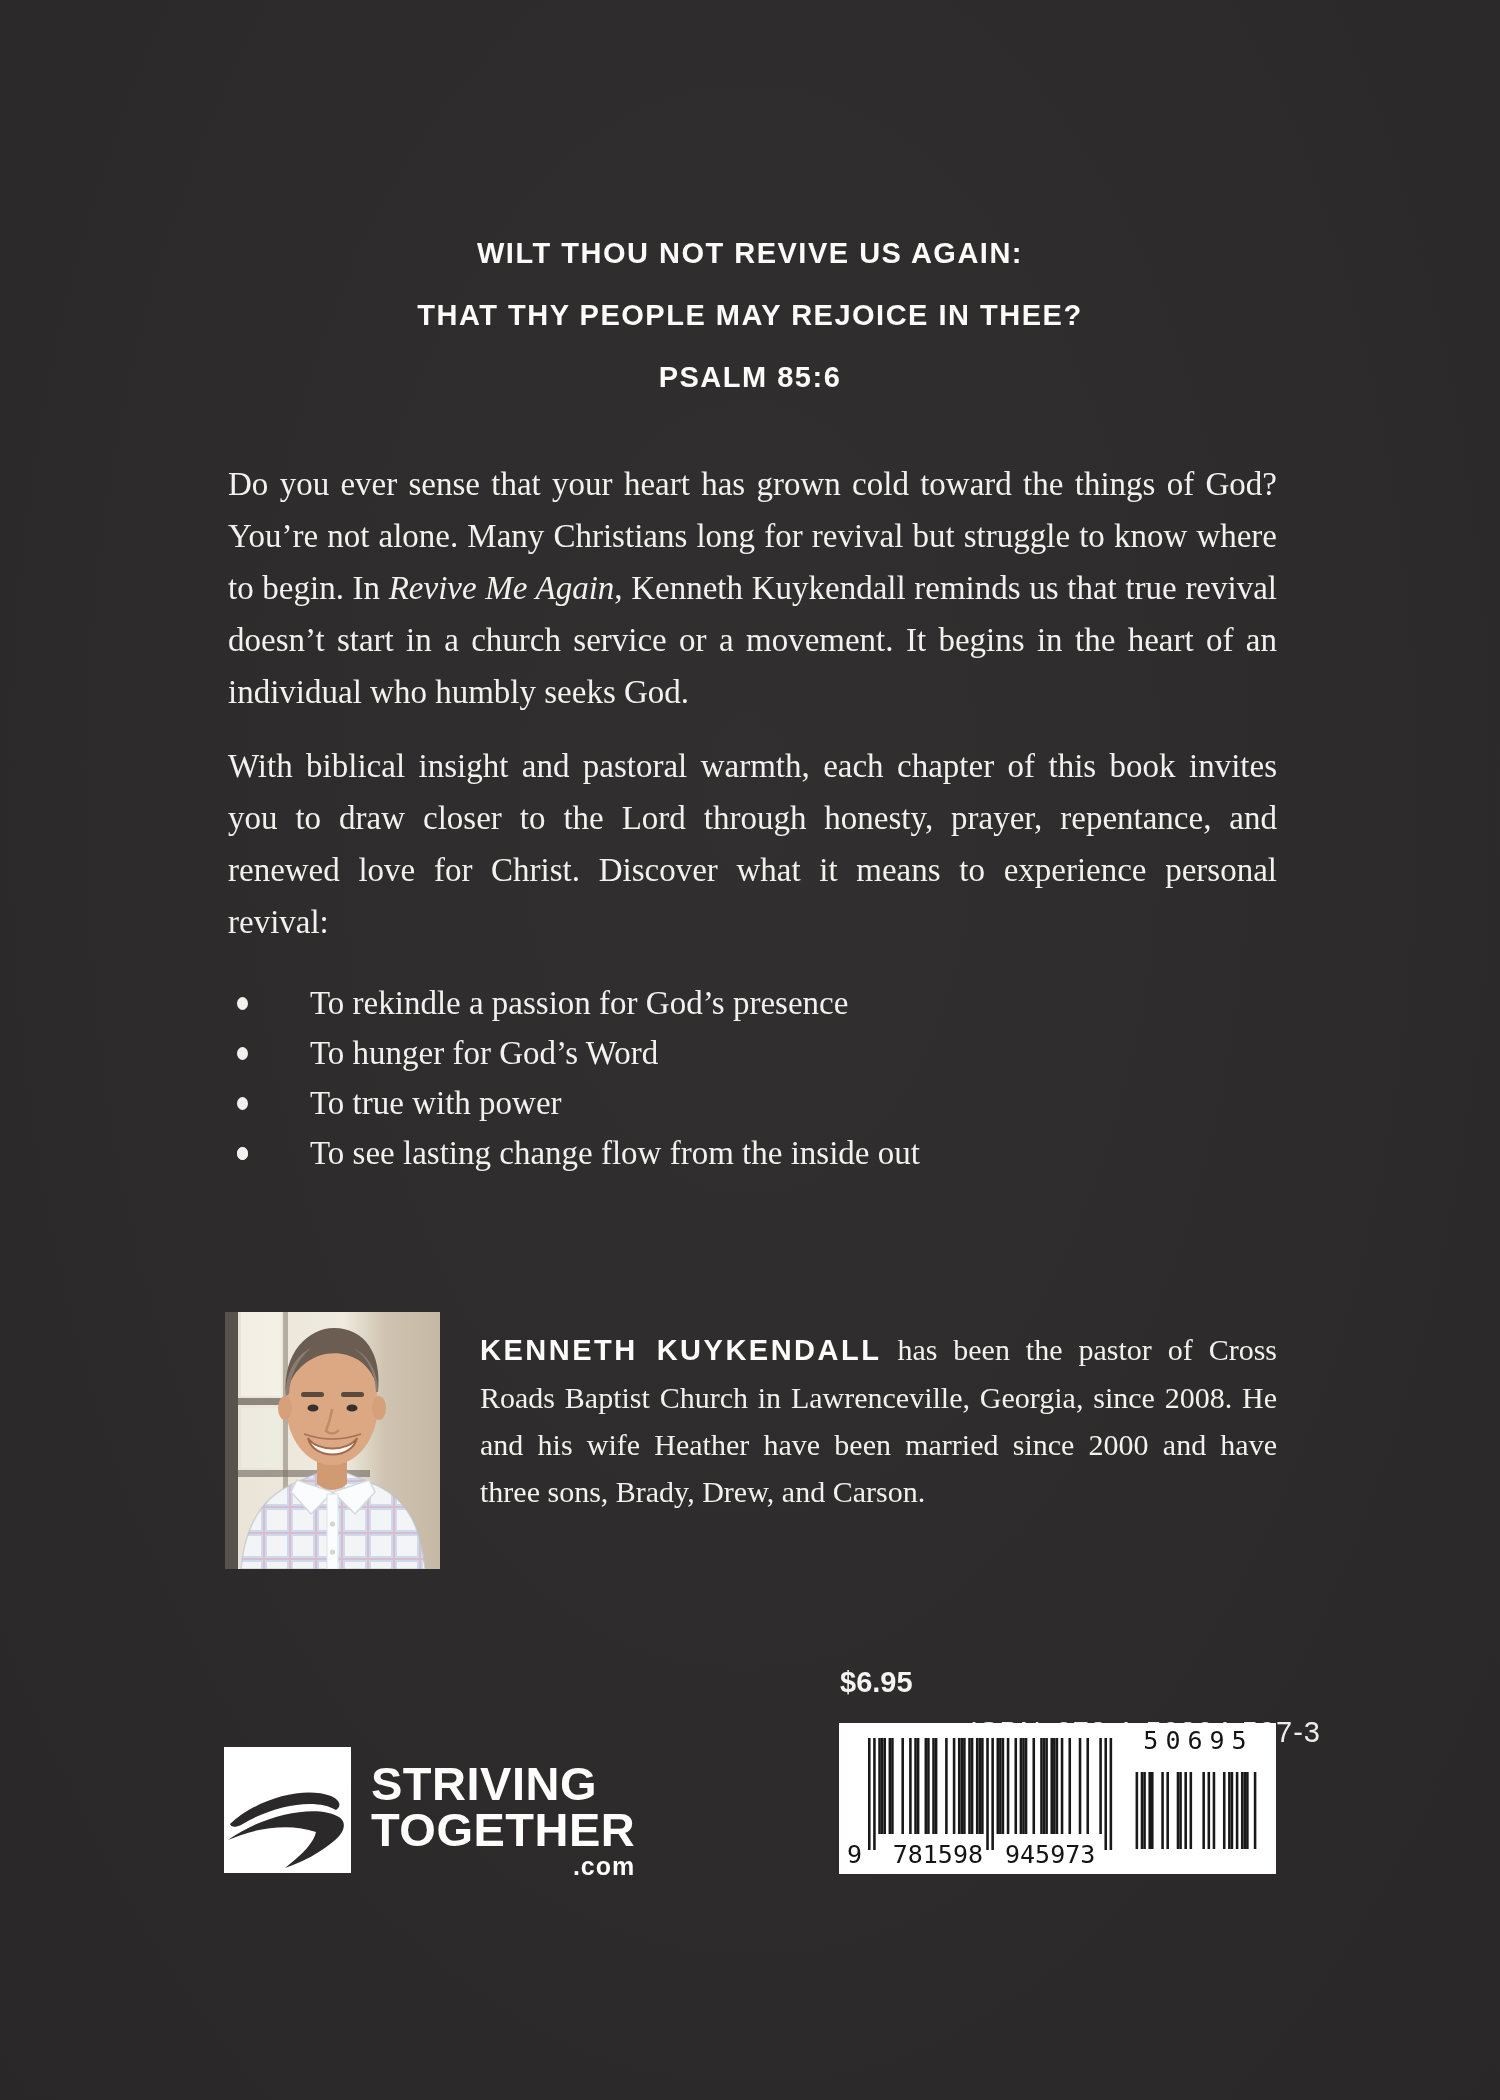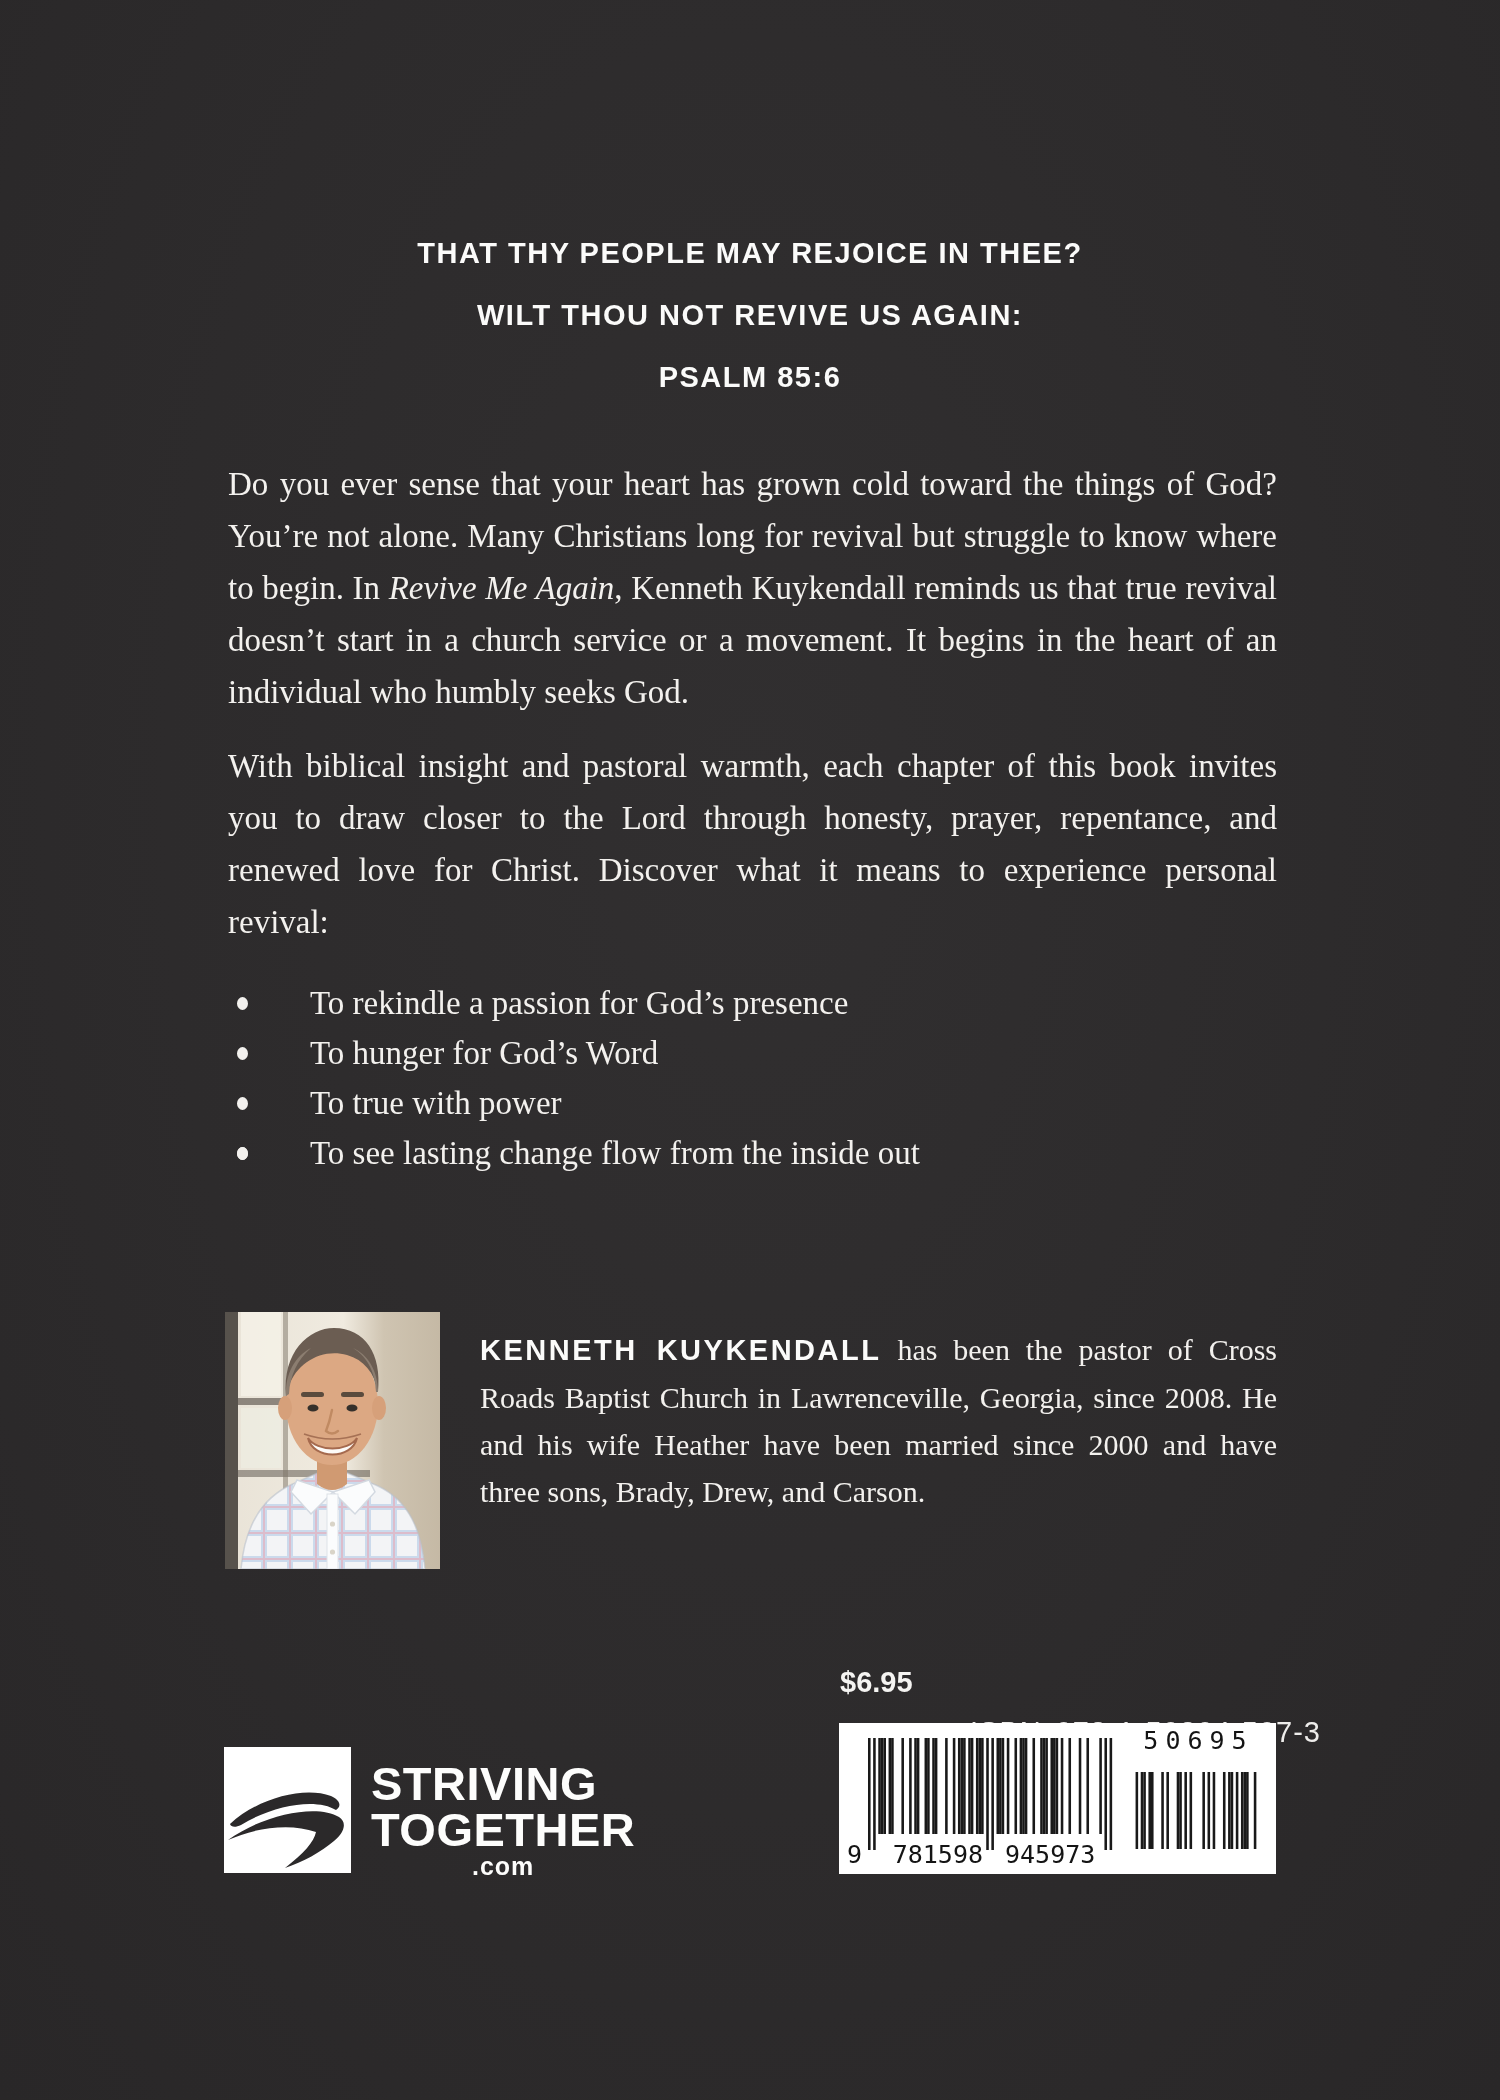--- a/index.html
+++ b/index.html
@@ -61,30 +61,30 @@
   .bc-right{left:166px;top:118px;width:104px;text-align:left;}
   .bc-supp{left:292px;top:4px;width:128px;text-align:center;letter-spacing:7px;text-indent:7px;}
   
   .logo{position:absolute;left:224px;top:1747px;height:140px;}
   .logo-mark{position:absolute;left:0;top:0;width:127px;height:126px;background:#ffffff;}
   .logo-text{
     position:absolute;left:147px;top:14px;
     font-family:Liberation Sans, sans-serif;font-weight:bold;color:#fdfdfc;
   }
   .logo-line{font-size:47px;line-height:46px;letter-spacing:0.5px;}
-  .logo-dotcom{font-size:25px;line-height:24px;text-align:center;margin-top:1px;letter-spacing:1px;}
+  .logo-dotcom{font-size:25px;line-height:24px;text-align:right;margin-top:1px;letter-spacing:1px;}
 </style>
 </head>
 <body>
 
 <div class="cover">
 
   <header class="scripture">
+    <div>WILT THOU NOT REVIVE US AGAIN:</div>
     <div>THAT THY PEOPLE MAY REJOICE IN THEE?</div>
-    <div>WILT THOU NOT REVIVE US AGAIN:</div>
     <div>PSALM 85:6</div>
   </header>
 
   <section class="synopsis">
     <p class="p1"><span>Do you ever sense that your heart has grown cold toward the things of God? You’re not alone. Many Christians long for revival but struggle to know where to begin. In </span><em>Revive Me Again</em><span>, Kenneth Kuykendall reminds us that true revival doesn’t start in a church service or a movement. It begins in the heart of an individual who humbly seeks God.</span></p>
     <p class="p2">With biblical insight and pastoral warmth, each chapter of this book invites you to draw closer to the Lord through honesty, prayer, repentance, and renewed love for Christ. Discover what it means to experience personal revival:</p>
     <ul class="benefits">
       <li><span class="dot"></span><span>To rekindle a passion for God’s presence</span></li>
       <li><span class="dot"></span><span>To hunger for God’s Word</span></li>
       <li><span class="dot"></span><span>To true with power</span></li>

